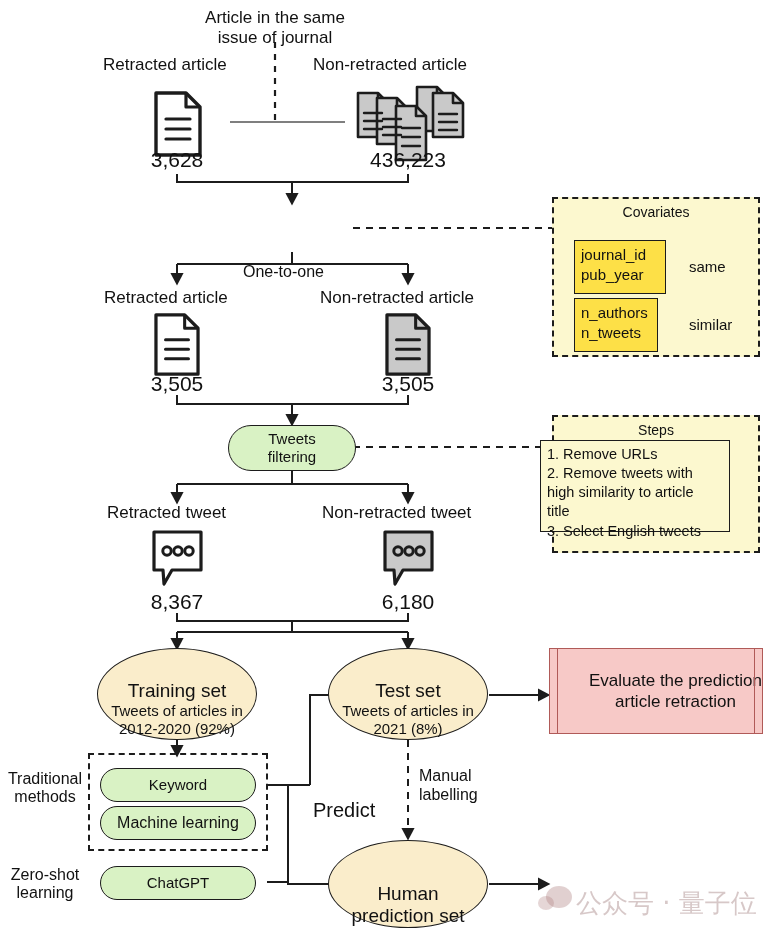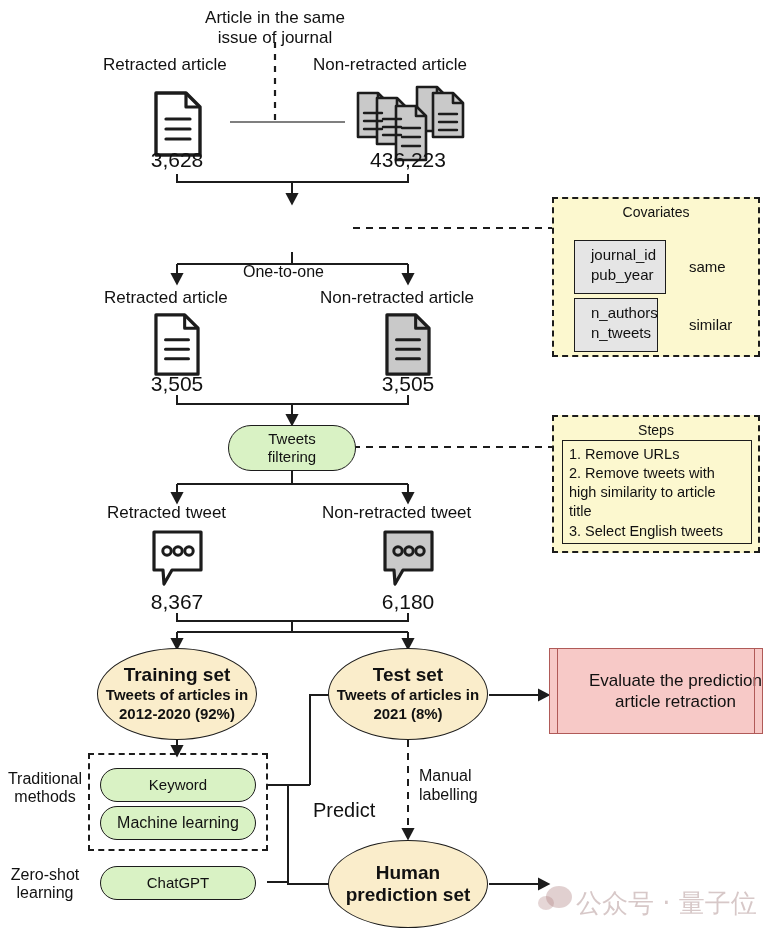--- a/index.html
+++ b/index.html
@@ -11,29 +11,29 @@
   .lbl-c{text-align:center;}
   .num{font-size:21px;color:#111;text-align:center;white-space:nowrap;}
   .small{font-size:14px;}
 
   
   .pill{background:#d9f2c4;border:1.6px solid #1c1c1c;border-radius:24px;
         display:flex;align-items:center;justify-content:center;text-align:center;
         font-size:15px;line-height:1.2;color:#111;box-sizing:border-box;}
   
   .ellipse{background:#faedcb;border:1.6px solid #1c1c1c;border-radius:50%;
-           display:flex;flex-direction:column;align-items:center;justify-content:center;
-           text-align:center;color:#111;box-sizing:border-box;font-weight:bold;}
+           display:flex;flex-direction:column;align-items:center;justify-content:flex-end;
+           text-align:center;color:#111;box-sizing:border-box;}
   .ellipse .t1{font-size:19px;line-height:1.15;}
   .ellipse .t2{font-size:15px;line-height:1.25;}
   
   .notepanel{background:#fcf8cf;border:2px dashed #1c1c1c;box-sizing:border-box;}
   .noteTitle{text-align:center;font-size:14px;padding-top:5px;}
-  .innerbox{border:1.8px solid #1c1c1c;background:#e5e5e5;box-sizing:border-box;
-            font-size:15px;line-height:1.3;padding:4px 16px;}
+  .innerbox{border:1.8px solid #1c1c1c;background:#fde047;box-sizing:border-box;
+            font-size:15px;line-height:1.3;padding:4px 6px;}
   .stepsbox{border:1.8px solid #1c1c1c;background:#fcf8cf;box-sizing:border-box;
             font-size:14.5px;line-height:1.32;padding:4px 6px;}
   
   .pinkbox{background:#f7c9c7;border:1.6px solid #b05a58;box-sizing:border-box;
            display:flex;align-items:center;justify-content:center;text-align:center;
            font-size:17px;line-height:1.25;color:#111;position:relative;}
   .pinkbox:before,.pinkbox:after{content:"";position:absolute;top:0;bottom:0;width:0;
            border-left:1.4px solid #b05a58;}
   .pinkbox:before{left:7px;}
   .pinkbox:after{right:7px;}
@@ -245,21 +245,21 @@
       </g>
     </svg>
   </div>
 
   <div class="abs num" style="left:127px;top:590px;width:100px;">8,367</div>
   <div class="abs num" style="left:358px;top:590px;width:100px;">6,180</div>
 
   <div class="abs notepanel" style="left:552px;top:415px;width:208px;height:138px;">
     <div class="noteTitle">Steps</div>
   </div>
-  <div class="abs stepsbox" style="left:562px;top:440px;width:190px;height:104px;">
+  <div class="abs stepsbox" style="left:540px;top:440px;width:190px;height:92px;">
     <div>1. Remove URLs</div>
     <div>2. Remove tweets with</div>
     <div>high similarity to article</div>
     <div>title</div>
     <div>3. Select English tweets</div>
   </div>
 
   <div class="abs ellipse" style="left:97px;top:648px;width:160px;height:92px;">
     <div class="t1">Training set</div>
     <div class="t2">Tweets of articles in</div>

